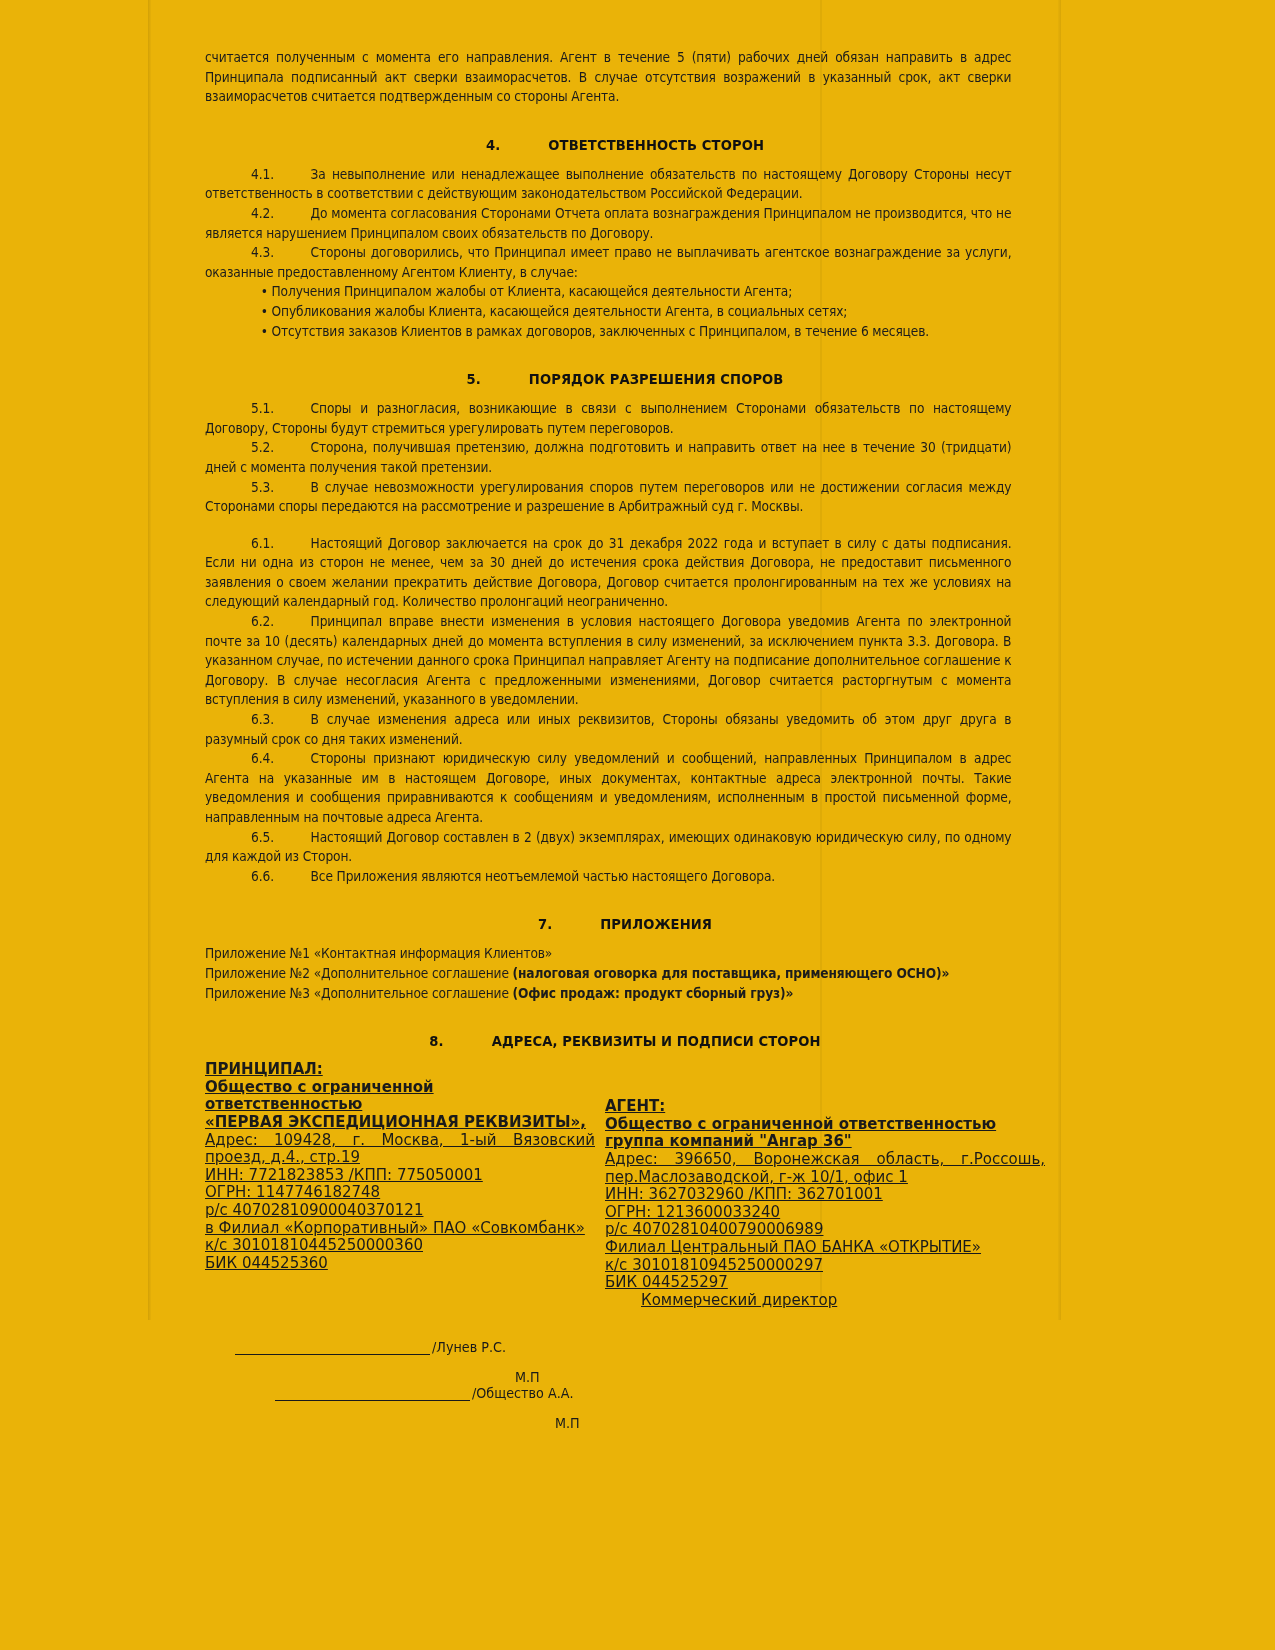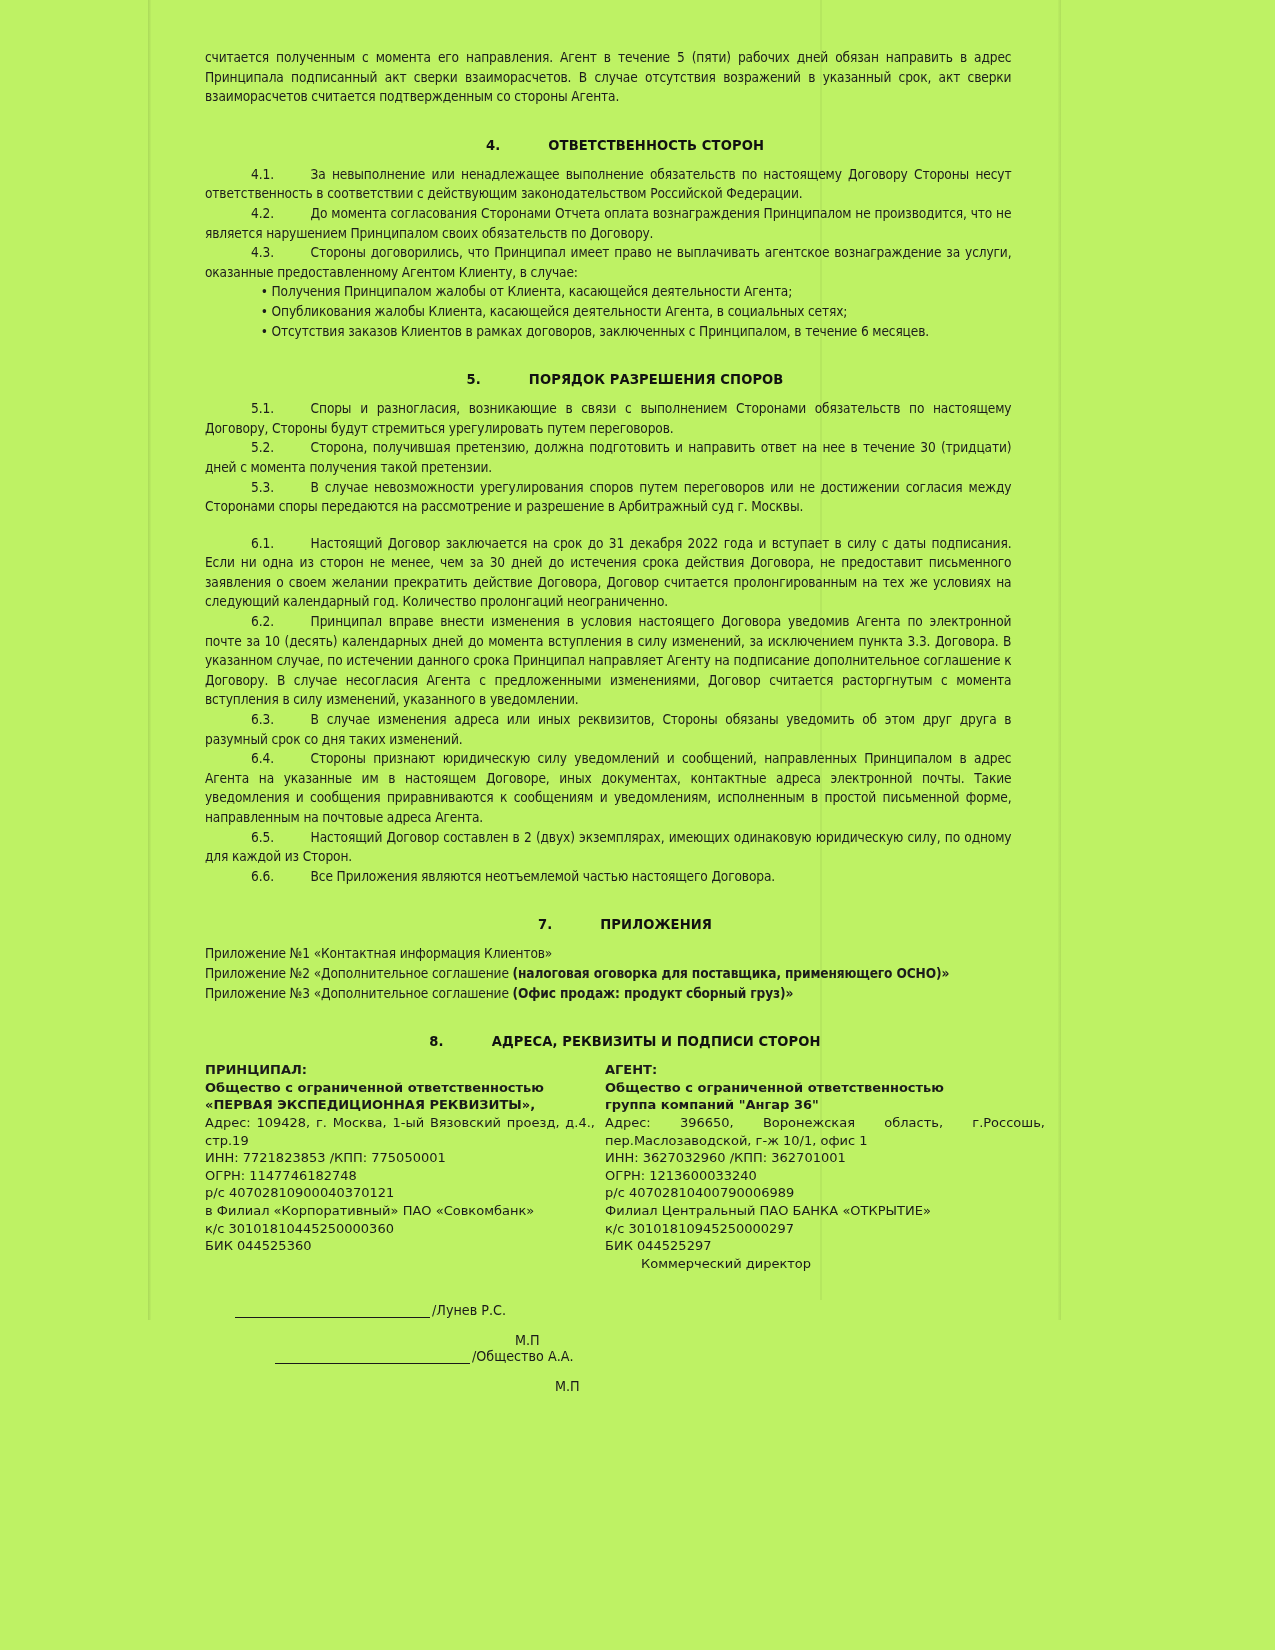--- a/index.html
+++ b/index.html
@@ -4,21 +4,21 @@
 <style>
   html, body {
     margin: 0;
     padding: 0;
     background: #ffffff;
   }
   .page {
     position: relative;
     width: 1275px;
     height: 1650px;
-    background: #bef264;
+    background: #eab308;
     overflow: hidden;
     font-family: "Liberation Sans", sans-serif;
   }
   
   .scan-edge-left {
     position: absolute;
     left: 148px; top: 0;
     width: 3px; height: 1320px;
     background: linear-gradient(to right, rgba(0,0,0,0.10), rgba(0,0,0,0.02));
   }
@@ -75,36 +75,37 @@
   }
   h2.section .sec-num {
     display: inline-block;
     margin-right: 48px;
   }
   .gap-m { height: 17px; }
 
   
   .digi {
     font-family: "DejaVu Sans", "Liberation Sans", sans-serif;
-    font-size: 13px;
+    font-size: 15px;
     line-height: 17.6px;
     color: #1a1a1a;
     margin: 0;
     text-align: justify;
+    text-decoration: underline;
   }
   .digi.b { font-weight: bold; }
   .digi.left { text-align: left; }
 
   .req-wrap {
     display: flex;
     width: 840px;
     margin-top: 4px;
   }
   .req-col { width: 390px; }
-  .req-col.right { margin-left: 10px; width: 440px; }
+  .req-col.right { margin-left: 10px; width: 440px; margin-top: 37px; }
 
   
   .sig-row {
     display: flex;
     width: 840px;
     margin-top: 30px;
     flex-direction: column;
   }
   .sig-block { width: 400px; position: relative; }
   .sig-block.right { margin-left: 40px; }

